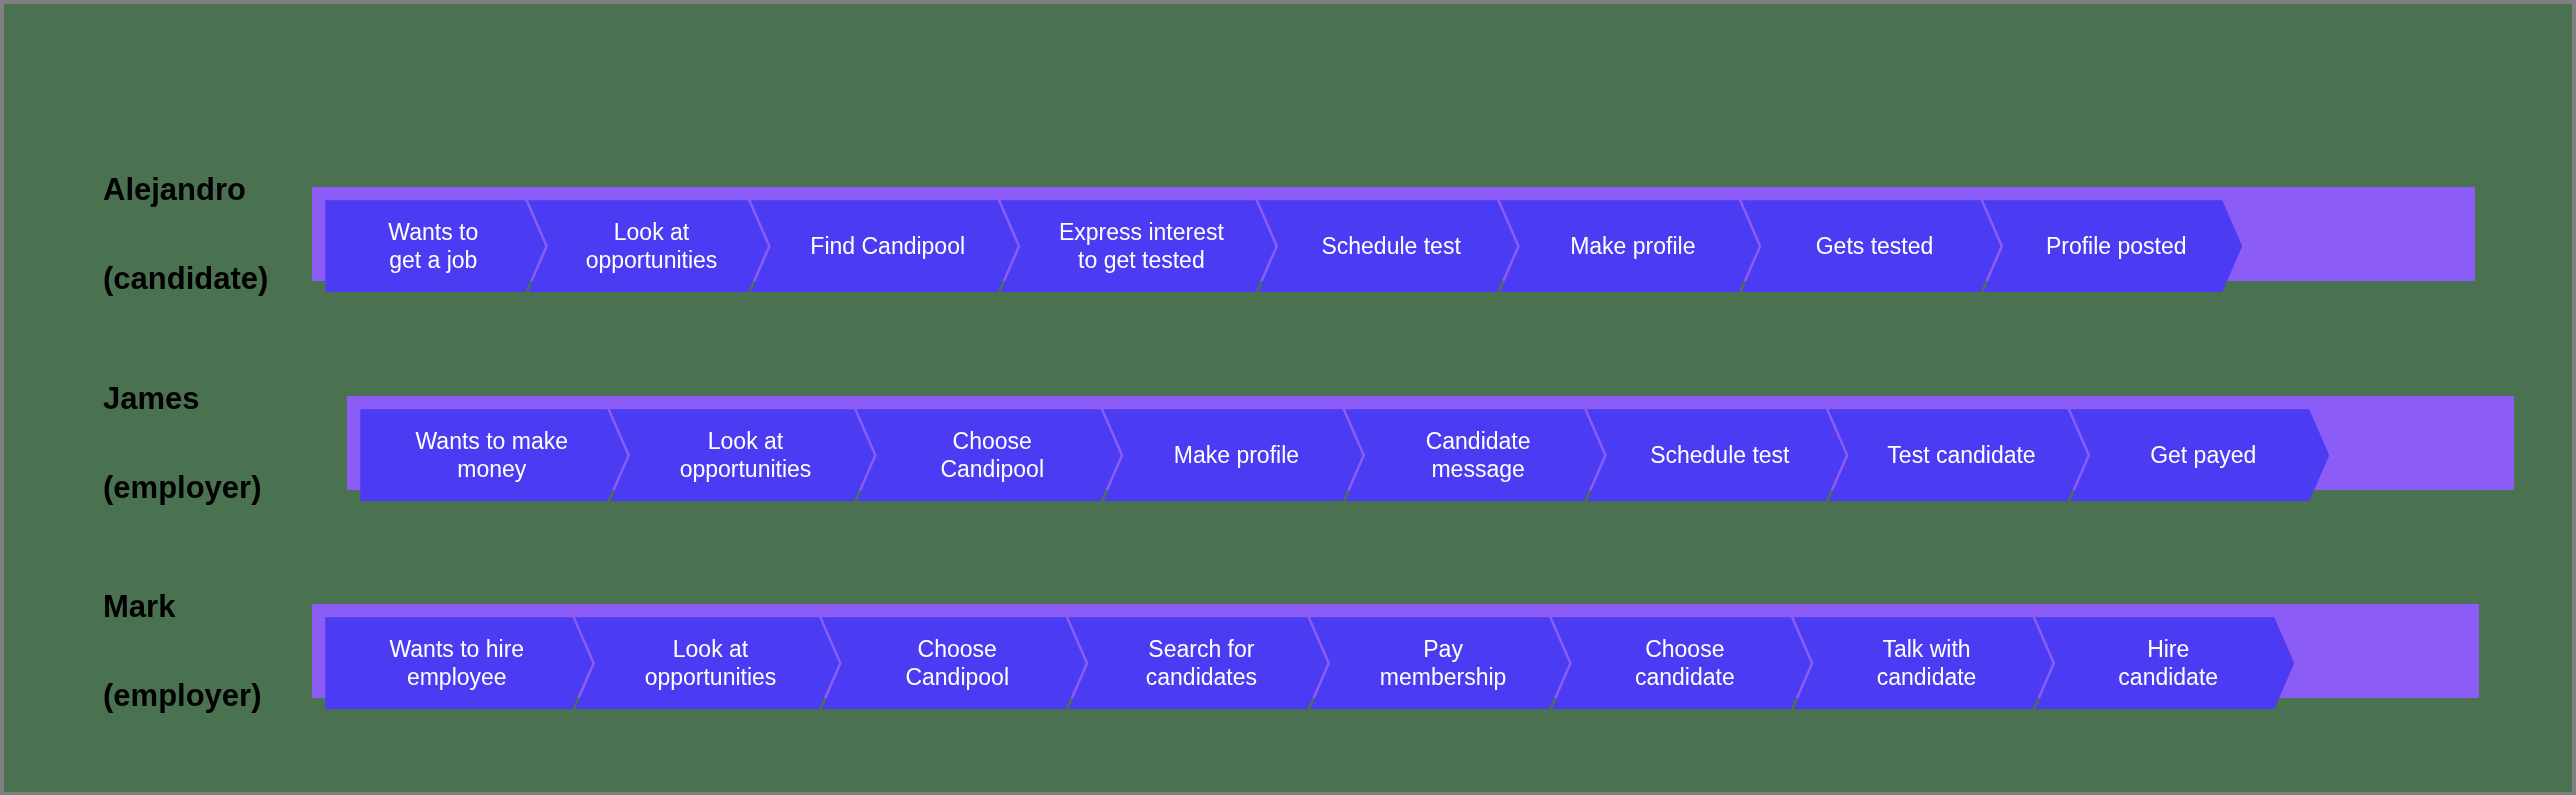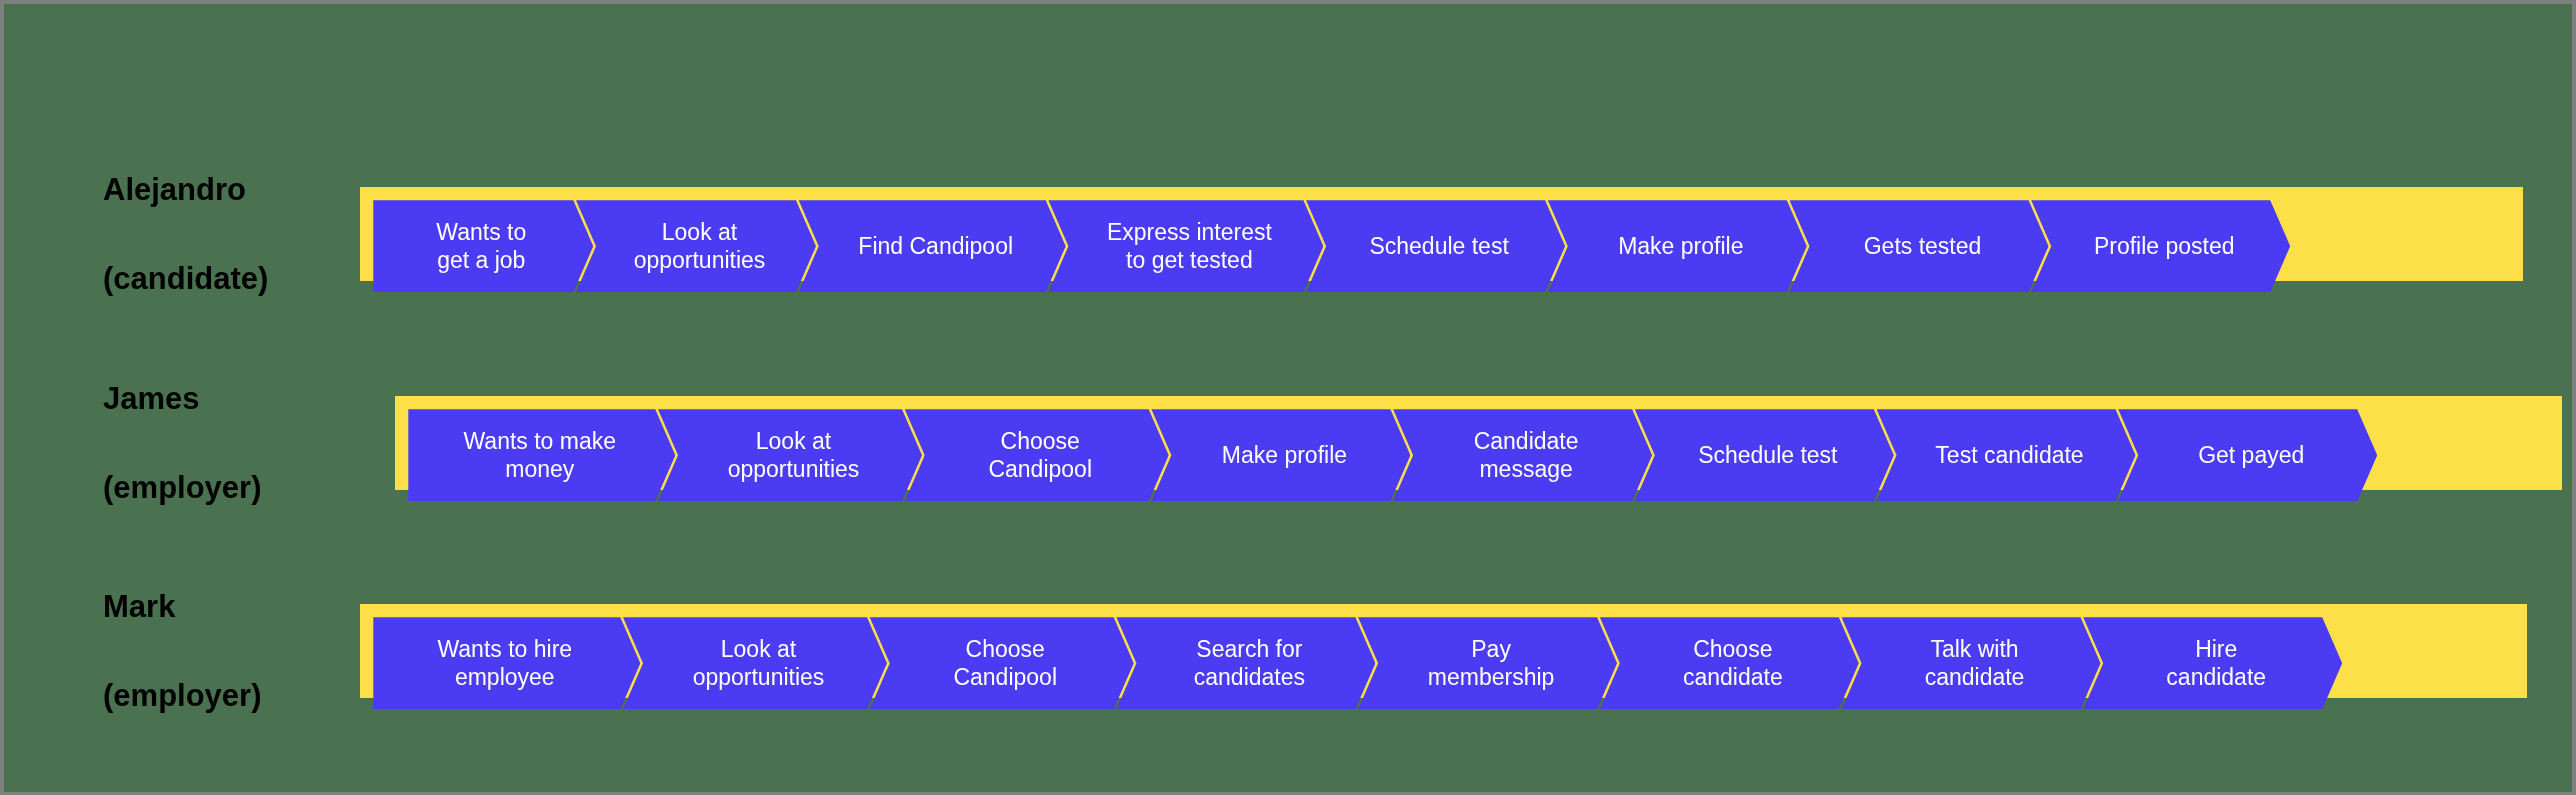--- a/index.html
+++ b/index.html
@@ -25,39 +25,39 @@
     display: flex;
     align-items: center;
   }
 
   .row-1 { left: 0px;  top: 131px; }
   .row-2 { left: 0px;  top: 340px; gap: 35px; }
   .row-3 { left: 0px;  top: 548px; }
 
   
   .persona-label {
-    width: 356px;
+    width: 308px;
     box-sizing: border-box;
     padding-right: 16px;
     text-align: left;
     padding-left: 99px;
     color: #000000;
     font-size: 31px;
     font-weight: bold;
     line-height: 1.18;
     white-space: pre-line;
   }
 
   .persona-label .pl-name { display: block; }
   .persona-label .pl-role { display: block; margin-top: 16px; }
 
   
   .strip {
     position: relative;
-    background: #fde047;
+    background: #8b5cf6;
     box-sizing: border-box;
     padding: 12.7px 0px 12.7px 13.3px;
     display: flex;
     align-items: stretch;
     height: 94px;
   }
 
   .strip-1 { width: 2163px; }
   .strip-2 { width: 2167px; }
   .strip-3 { width: 2167px; }

